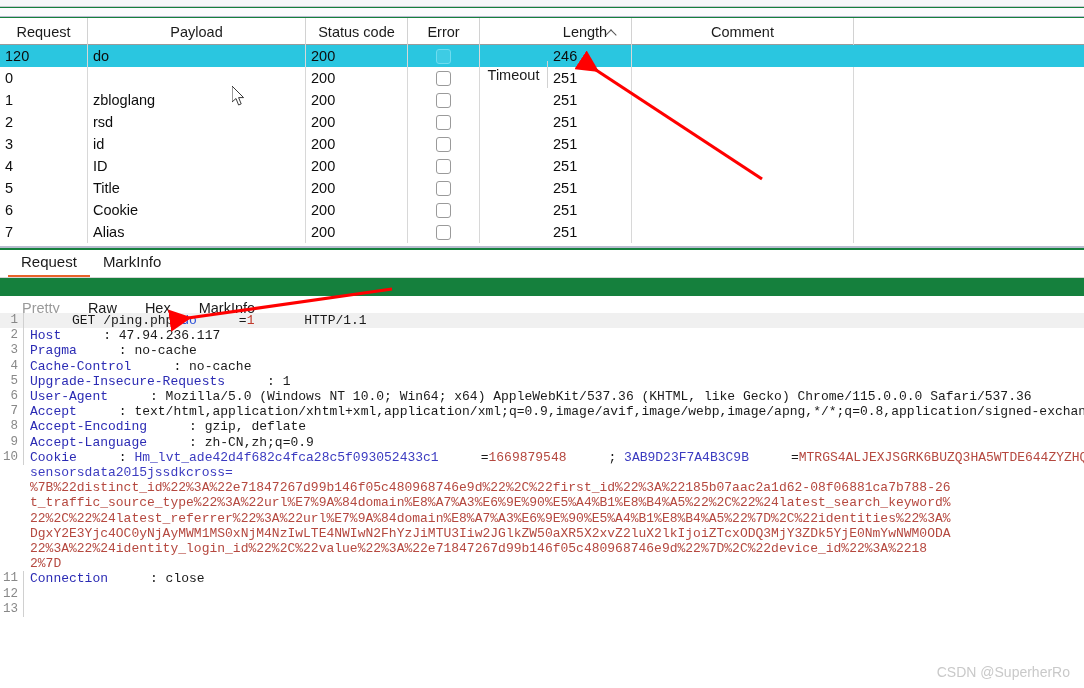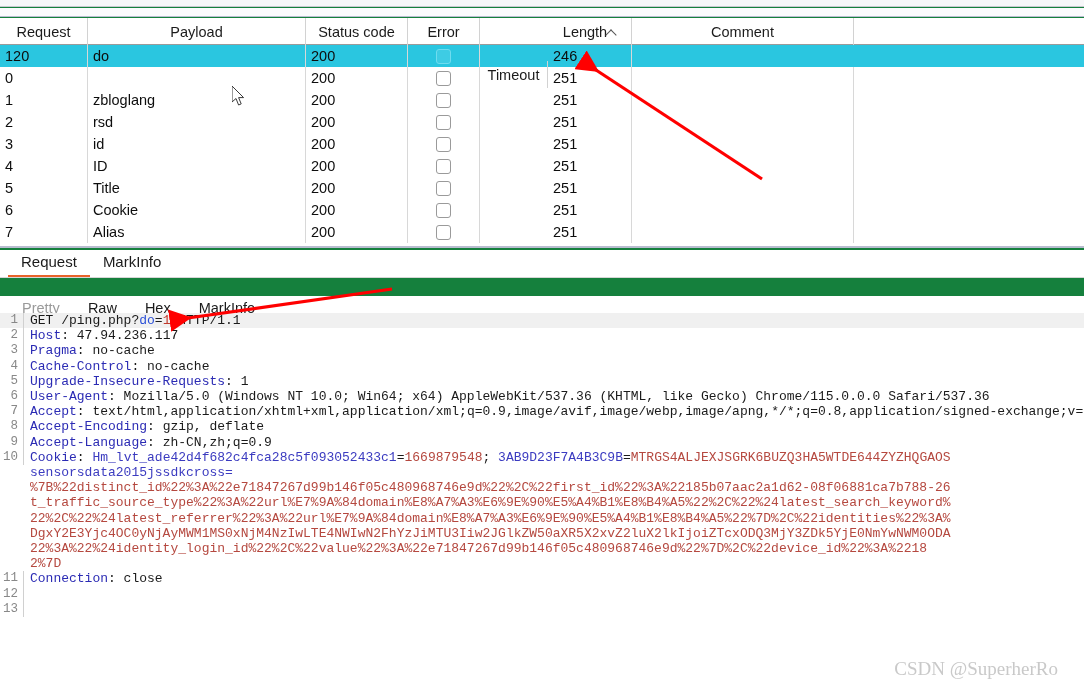--- a/index.html
+++ b/index.html
@@ -132,33 +132,33 @@
   }
   .vline.hl { background: #f0f0f0; }
   .gutter {
     width: 24px; min-width: 24px; text-align: right;
     color: #888888; padding-right: 5px;
     font-family: "Liberation Mono", monospace; font-size: 12.5px;
     border-right: 1px solid #d0d0d0; user-select: none;
   }
   .vtext { padding-left: 6px; overflow: hidden; white-space: pre; }
   .hk { color: #2b2bb4; }   
-  .hv { color: #1a1a1a; }   
+  .hv { color: #1a1a1a; margin-left: 42px; }   
   .pk { color: #2b50d8; }   
   .pv { color: #c0392b; }   
   .ck { color: #3b3bc0; }   
   .cv { color: #b5483f; }   
 
   
   .arrows { position: absolute; left: 0; top: 0; width: 1084px; height: 688px; pointer-events: none; }
 
   .watermark {
-    position: absolute; right: 26px; bottom: 8px;
-    font-size: 19px; color: #c9c9c9;
-    font-family: Liberation Serif, serif;
+    position: absolute; right: 14px; bottom: 8px;
+    font-size: 14px; color: #c9c9c9;
+    font-family: Liberation Sans, sans-serif;
   }
 </style>
 </head>
 <body>
 
 <div id="app">
 
   <div class="top-strip-a"></div>
   <div class="top-strip-b"></div>
 

